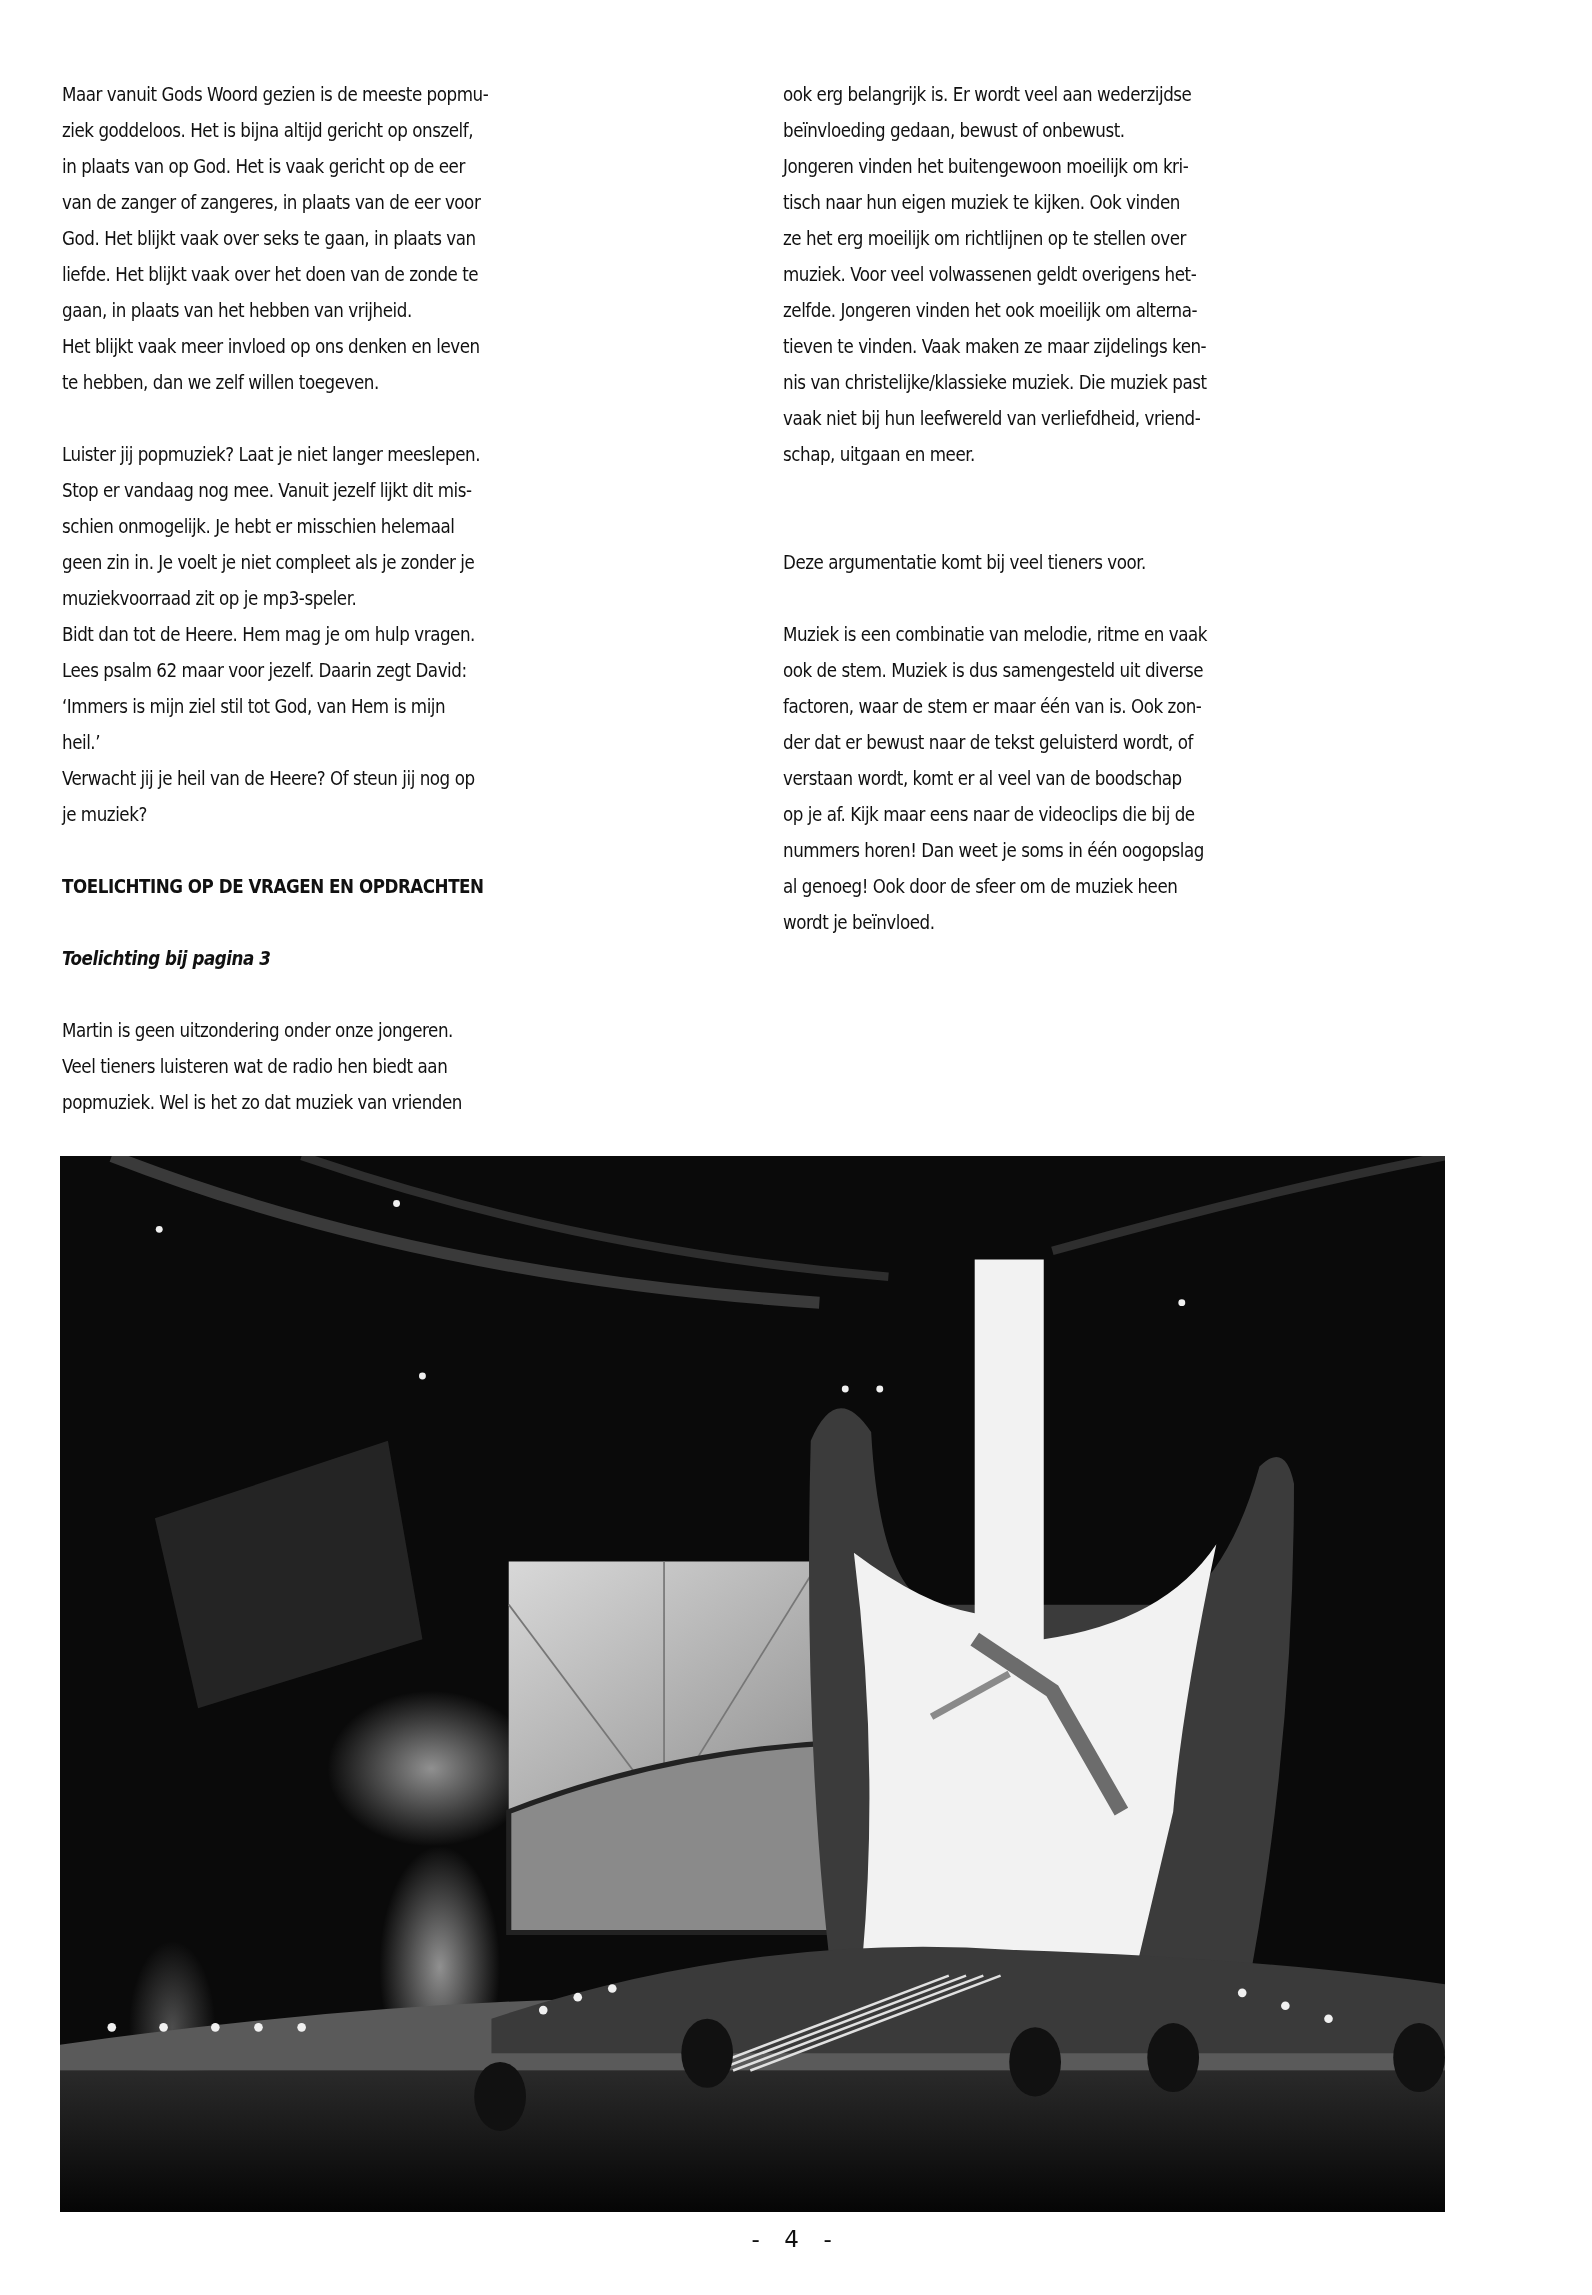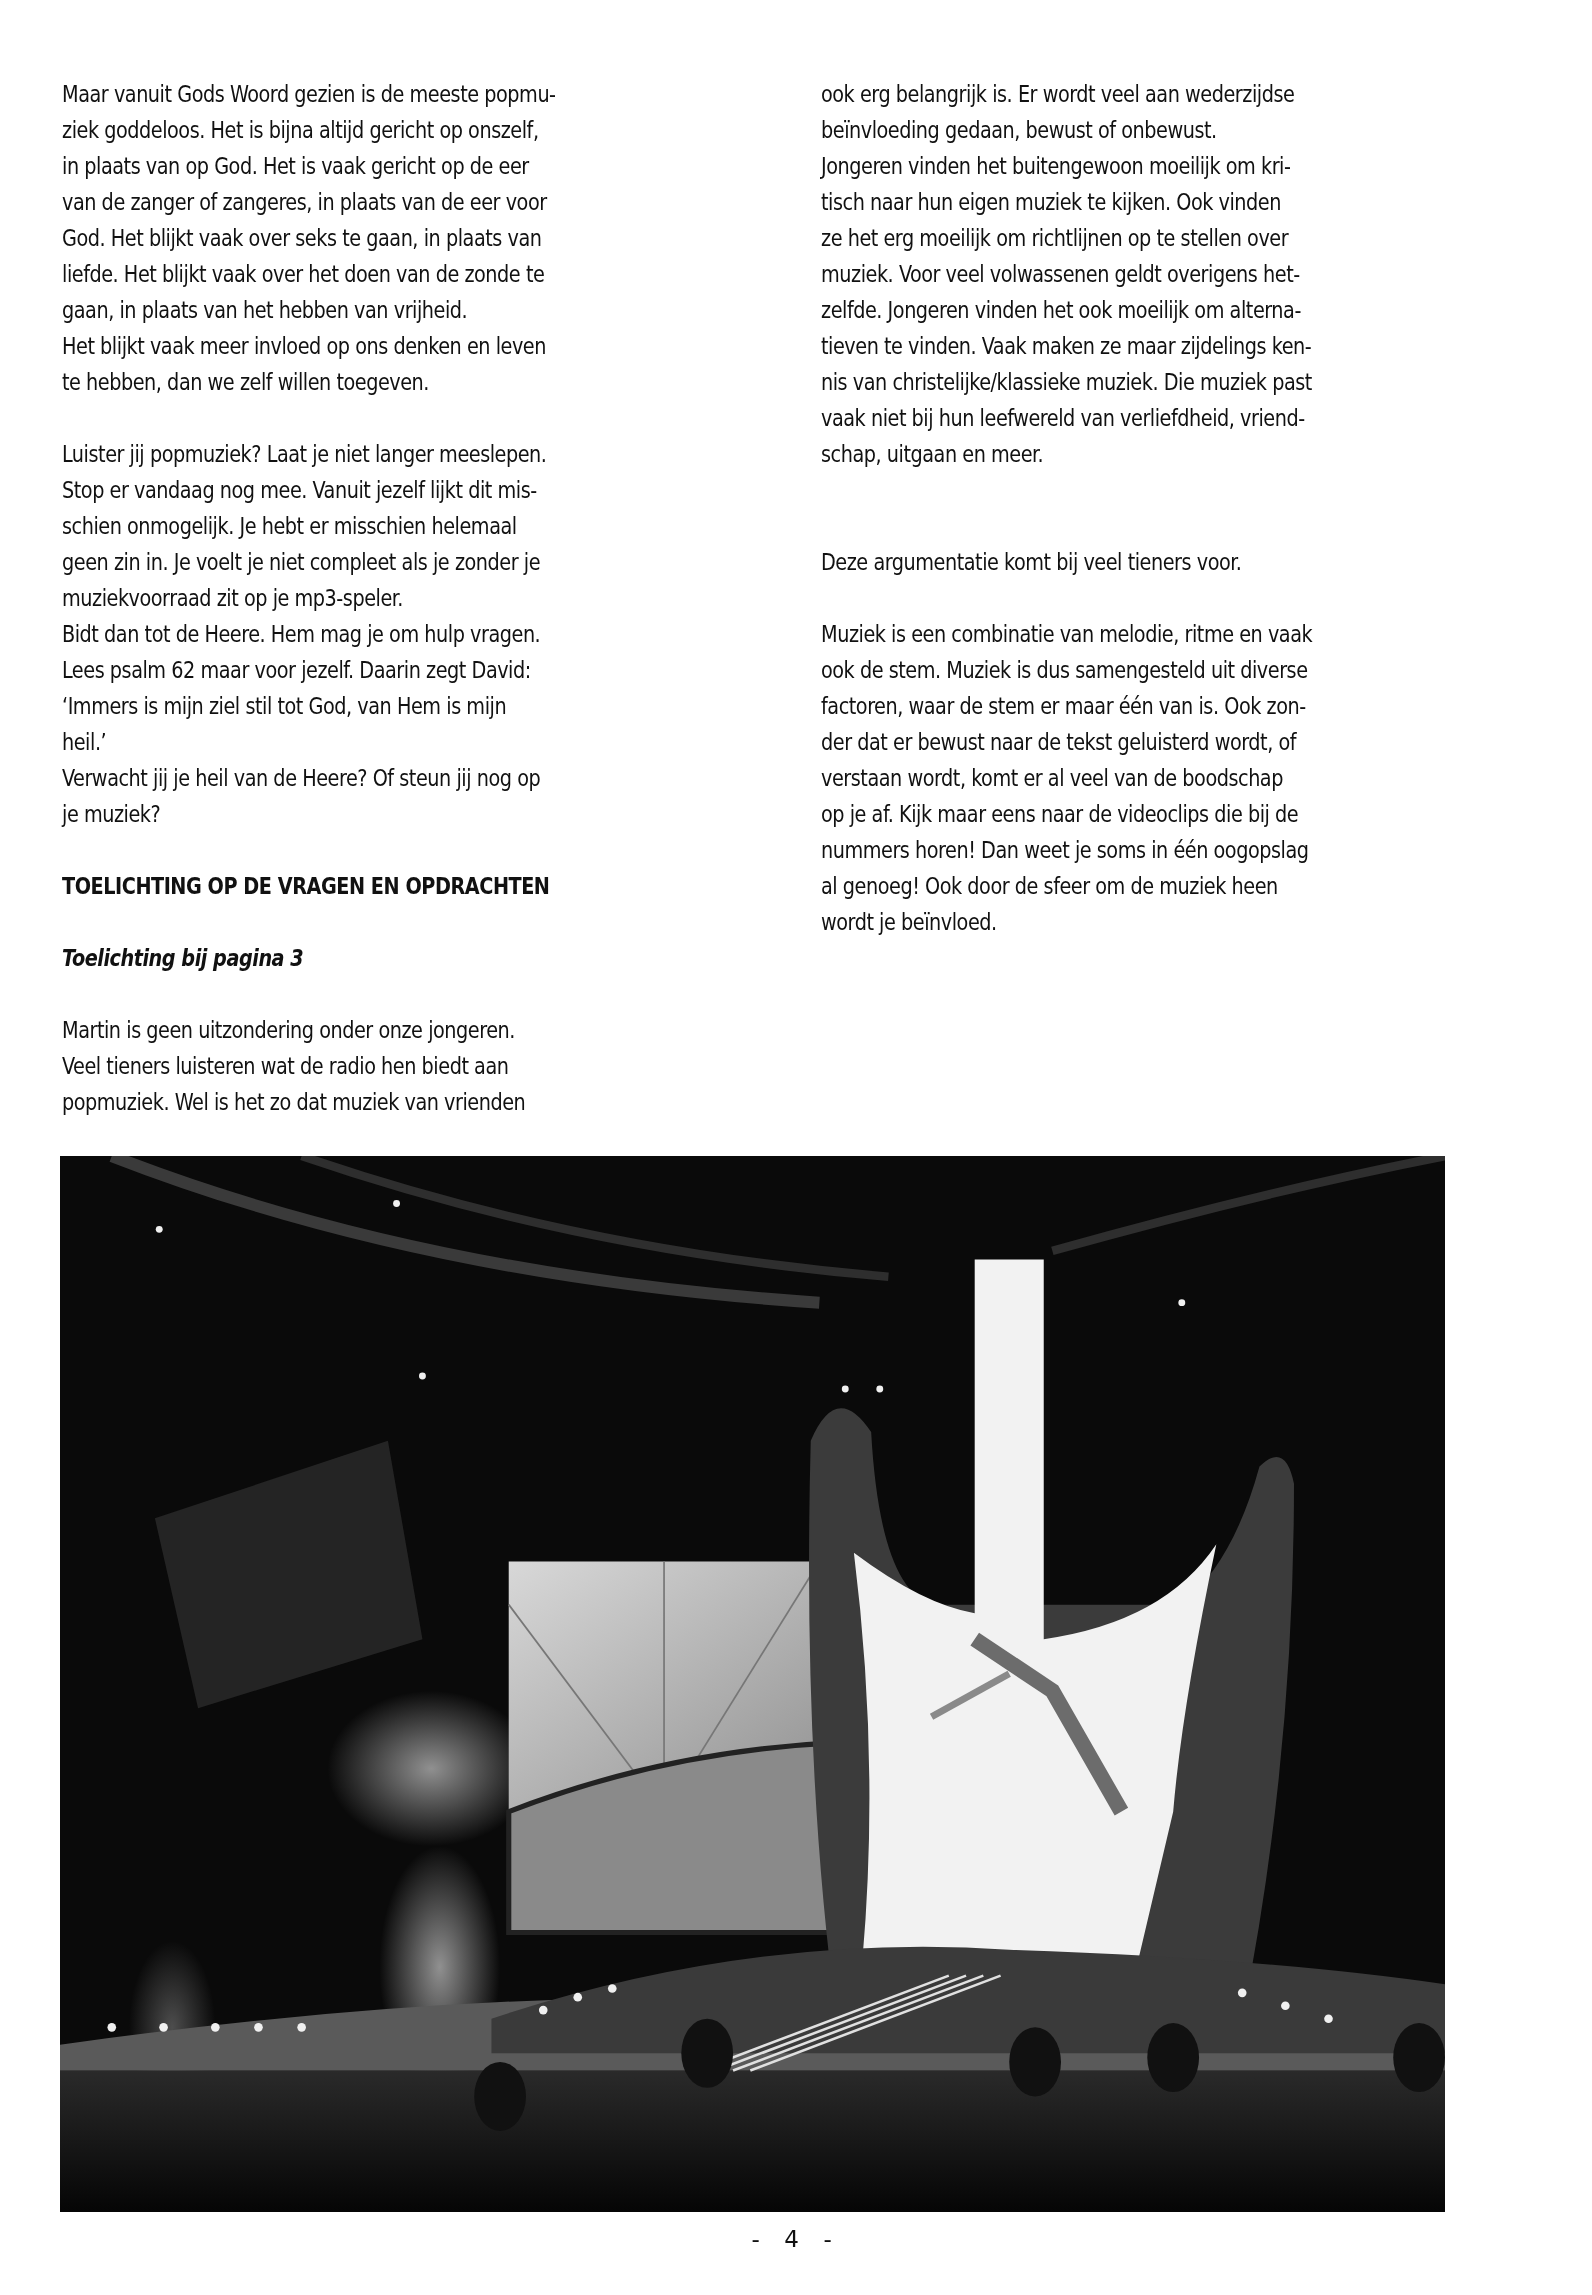--- a/index.html
+++ b/index.html
@@ -1,21 +1,21 @@
 <!DOCTYPE html>
 <html style="font-size:14px"><head>
 <meta charset="utf-8">
 <style>
   html, body { margin: 0; padding: 0; background: #ffffff; }
   body { width: 1592px; height: 2295px; position: relative; overflow: hidden;
          font-family: "DejaVu Sans", sans-serif; color: #111111; }
-  .col { position: absolute; top: 76px; font-size: 23px; line-height: 36px;
+  .col { position: absolute; top: 76px; font-size: 20px; line-height: 36px;
          letter-spacing: -0.5px; font-stretch: condensed; }
   .col-left { left: 62px; width: 708px; }
-  .col-right { left: 821px; width: 708px; }
+  .col-right { left: 783px; width: 708px; }
   .line { display: block; white-space: pre; height: 36px; transform: scaleX(0.93); transform-origin: left center; }
   .blank { display: block; height: 36px; }
   .heading { font-weight: bold; }
   .subheading { font-weight: bold; font-style: italic; }
   .photo { position: absolute; left: 60px; top: 1156px; width: 1385px; height: 1056px; background: #060606; overflow: hidden; }
   .photo svg { display: block; width: 100%; height: 100%; }
   .page-number { position: absolute; top: 2226px; left: 0; width: 1592px; text-align: center;
                  font-size: 23px; letter-spacing: 8.6px; color: #111111; }
 </style>
 </head>

